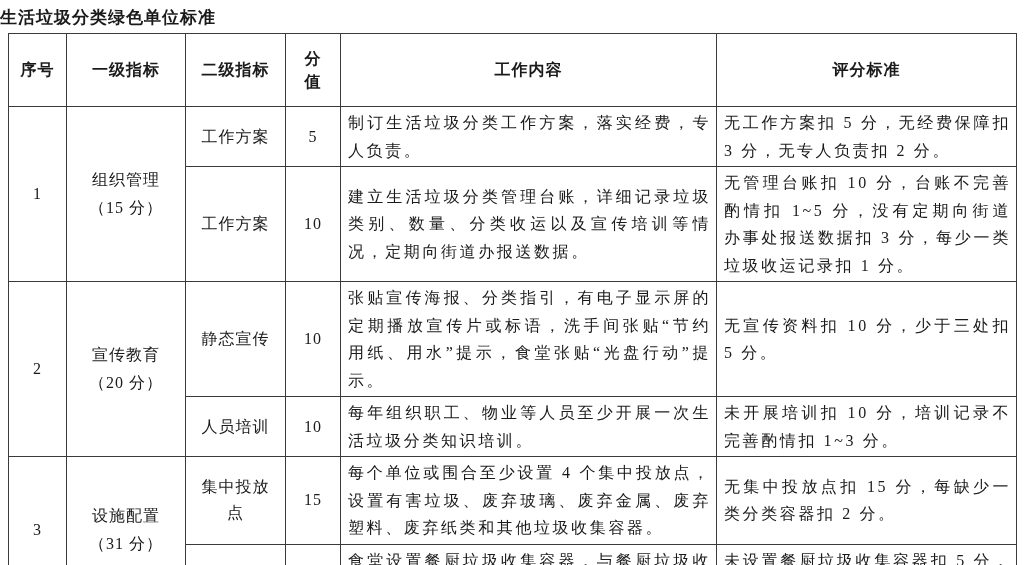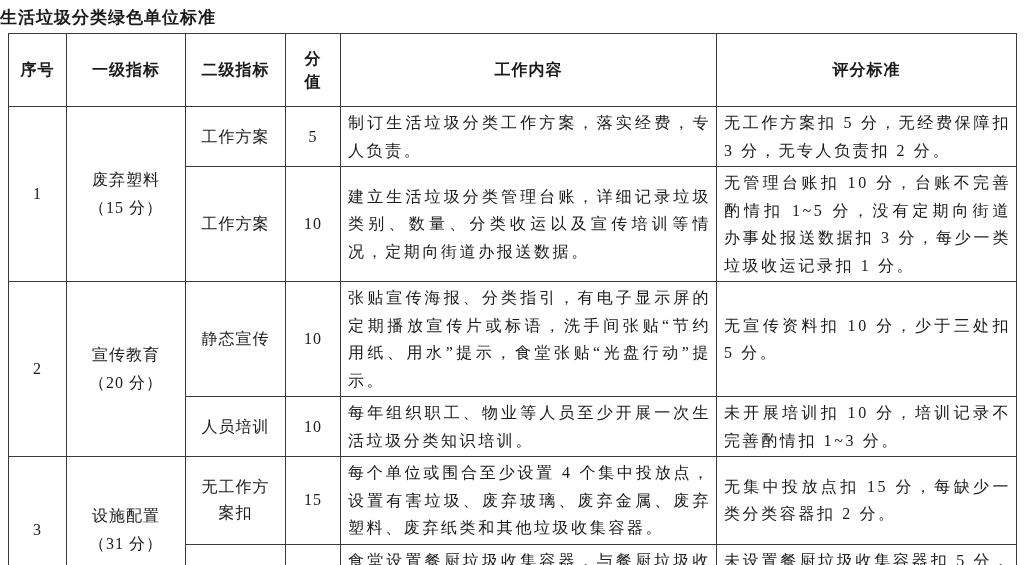--- a/index.html
+++ b/index.html
@@ -91,21 +91,21 @@
         <div class="narrow">分值</div>
       </th>
       <th class="c">工作内容</th>
       <th class="c">评分标准</th>
     </tr>
   </thead>
   <tbody>
     <tr class="r1a">
       <td class="c" rowspan="2">1</td>
       <td class="c" rowspan="2">
-        <span class="blk">废弃塑料</span>
+        <span class="blk">组织管理</span>
         <span class="blk">（15 分）</span>
       </td>
       <td class="c l2">工作方案</td>
       <td class="c">5</td>
       <td class="txt">制订生活垃圾分类工作方案，落实经费，专人负责。</td>
       <td class="txt">无工作方案扣 5 分，无经费保障扣 3 分，无专人负责扣 2 分。</td>
     </tr>
     <tr class="r1b">
       <td class="c l2">工作方案</td>
       <td class="c">10</td>
@@ -130,21 +130,21 @@
       <td class="txt">每年组织职工、物业等人员至少开展一次生活垃圾分类知识培训。</td>
       <td class="txt">未开展培训扣 10 分，培训记录不完善酌情扣 1~3 分。</td>
     </tr>
 
     <tr class="r3a">
       <td class="c" rowspan="2">3</td>
       <td class="c" rowspan="2">
         <span class="blk">设施配置</span>
         <span class="blk">（31 分）</span>
       </td>
-      <td class="c l2">无工作方案扣</td>
+      <td class="c l2">集中投放点</td>
       <td class="c">15</td>
       <td class="txt">每个单位或围合至少设置 4 个集中投放点，设置有害垃圾、废弃玻璃、废弃金属、废弃塑料、废弃纸类和其他垃圾收集容器。</td>
       <td class="txt">无集中投放点扣 15 分，每缺少一类分类容器扣 2 分。</td>
     </tr>
     <tr class="r3b">
       <td class="c l2">餐厨垃圾</td>
       <td class="c">10</td>
       <td class="txt">食堂设置餐厨垃圾收集容器，与餐厨垃圾收运企业签订收运协议。</td>
       <td class="txt">未设置餐厨垃圾收集容器扣 5 分，未与收运企业签约扣 5 分。</td>
     </tr>

